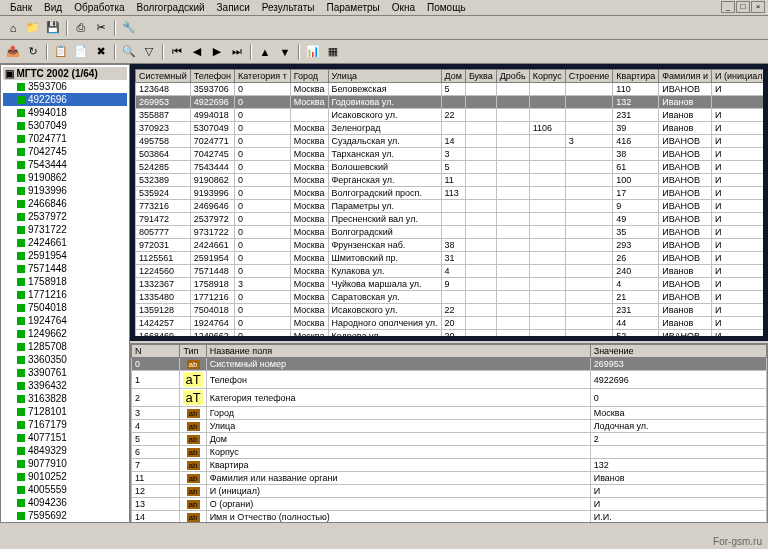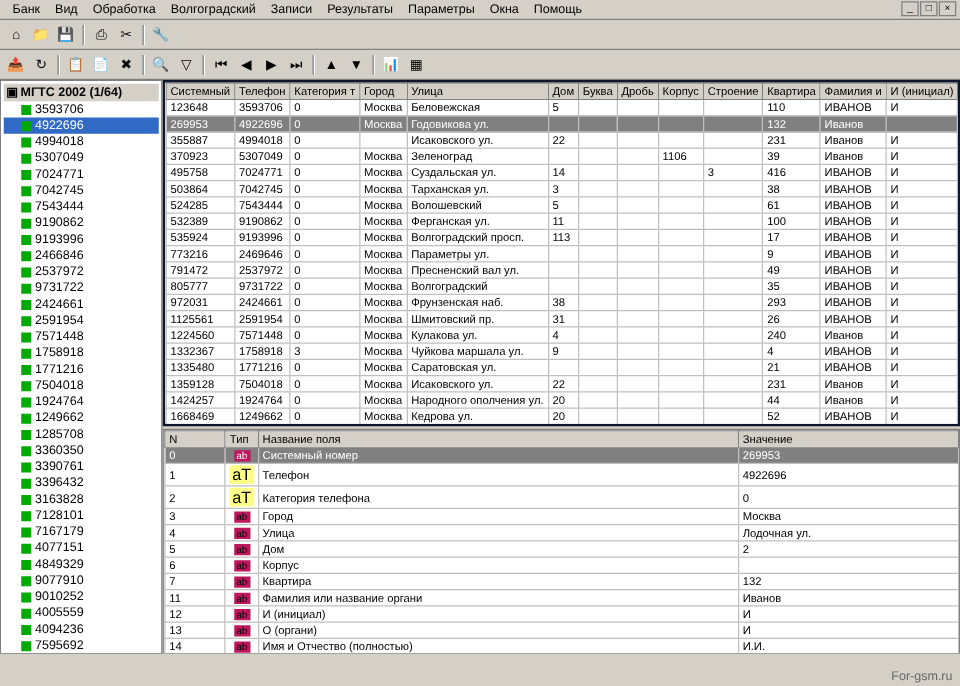--- a/index.html
+++ b/index.html
@@ -10,30 +10,30 @@
 .tb-btn { width: 18px; height: 18px; border: 1px solid #d4d0c8; display: inline-flex; align-items: center; justify-content: center; font-size: 11px; cursor: pointer; }
 .tb-sep { width: 2px; height: 16px; border-left: 1px solid #808080; border-right: 1px solid #fff; margin: 0 2px; }
 .main { display: flex; height: 459px; }
 .sidebar { width: 130px; background: #fff; border: 1px solid #808080; overflow-y: auto; }
 .tree-root { padding: 2px; }
 .tree-label { background: #d4d0c8; padding: 1px 2px; font-weight: bold; display: flex; align-items: center; gap: 2px; }
 .tree-item { padding: 1px 2px 1px 14px; display: flex; align-items: center; gap: 3px; cursor: pointer; white-space: nowrap; }
 .tree-item.selected { background: #316ac5; color: #fff; }
 .tree-icon { width: 8px; height: 8px; background: #0a0; display: inline-block; }
 .content { flex: 1; display: flex; flex-direction: column; overflow: hidden; }
-.grid { background: #fff; border: 2px solid #0f172a; overflow: auto; flex: 1; }
+.grid { background: #fff; border: 5px solid #0f172a; overflow: auto; flex: 1; }
 table { border-collapse: collapse; width: 100%; }
 th { background: #d4d0c8; border: 1px solid #808080; padding: 1px 3px; text-align: left; font-weight: normal; font-size: 9px; white-space: nowrap; position: sticky; top: 0; }
 td { border: 1px solid #c0c0c0; padding: 1px 3px; font-size: 9px; white-space: nowrap; height: 13px; }
 tr.selected td { background: #808080; color: #fff; }
 .detail { background: #fff; border: 1px solid #808080; height: 180px; overflow: auto; margin-top: 2px; }
 .detail th { font-size: 9px; }
 .detail td { font-size: 9px; }
 .detail .type-cell { width: 20px; text-align: center; }
-.type-ab { background: #be185d; padding: 0 2px; font-size: 8px; }
+.type-ab { background: #a16207; padding: 0 2px; font-size: 8px; }
 .type-aT { background: #ff8; padding: 0 2px; font-size: 13px; }
 .detail tr.sel td { background: #808080; color: #fff; }
 .footer { position: absolute; bottom: 2px; right: 6px; font-size: 10px; color: #666; }
 .win-controls { position: absolute; top: 1px; right: 3px; display: flex; gap: 1px; }
 .win-btn { width: 14px; height: 12px; background: #d4d0c8; border: 1px solid #808080; font-size: 8px; text-align: center; line-height: 10px; cursor: pointer; }
 </style>
 </head>
 <body>
 
 <div class="win-controls">

